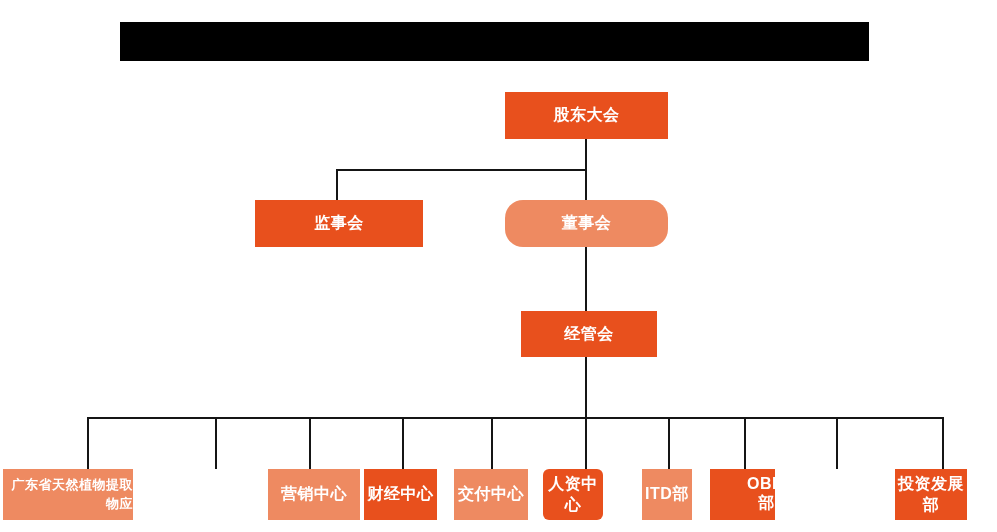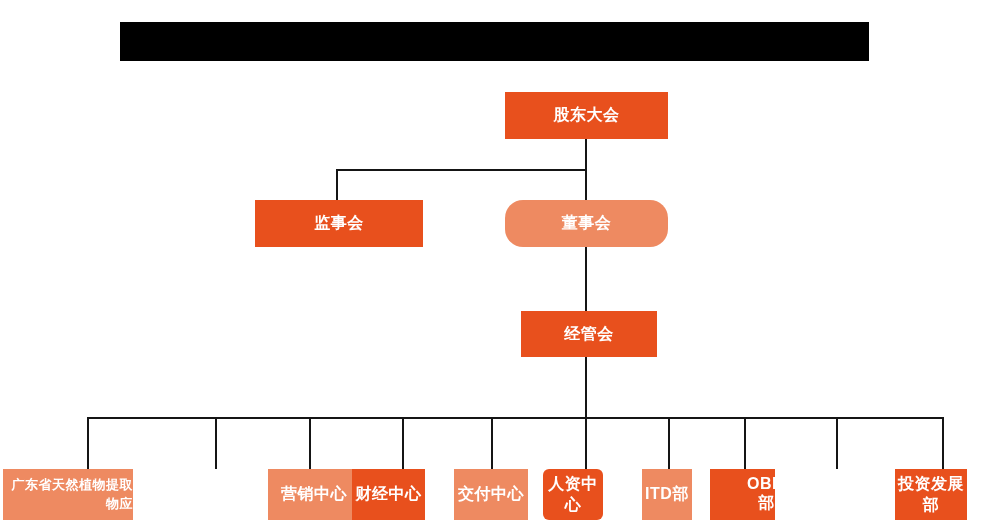--- a/index.html
+++ b/index.html
@@ -54,21 +54,21 @@
   .n-shareholders { left: 505px; top:  92px; width: 163px; height: 47px; }
   .n-supervisory  { left: 255px; top: 200px; width: 168px; height: 47px; }
   .n-directors    { left: 505px; top: 200px; width: 163px; height: 47px; border-radius: 18px; }
   .n-management   { left: 505px; top: 311px; width: 136px; height: 46px; margin-left: 16px; }
 
   
   .dept { top: 469px; height: 51px; }
   .d0 { left:   3px; width: 130px; text-align: right; }
   .d1 { left: 179px; width:  71px; }
   .d2 { left: 268px; width:  92px; }
-  .d3 { left: 352px; width:  73px; }
+  .d3 { left: 364px; width:  73px; }
   .d4 { left: 454px; width:  74px; }
   .d5 { left: 543px; width:  60px; border-radius: 6px; }
   .d6 { left: 642px; width:  50px; }
   .d7 { left: 710px; width:  65px; padding-left: 48px; }
   .d8 { left: 791px; width:  85px; }
   .d9 { left: 895px; width:  72px; }
 
   
   .c-v-sh      { left: 585px; top: 138px; height:  62px; } 
   .c-h-mid     { left: 336px; top: 169px; width:  251px; } 

